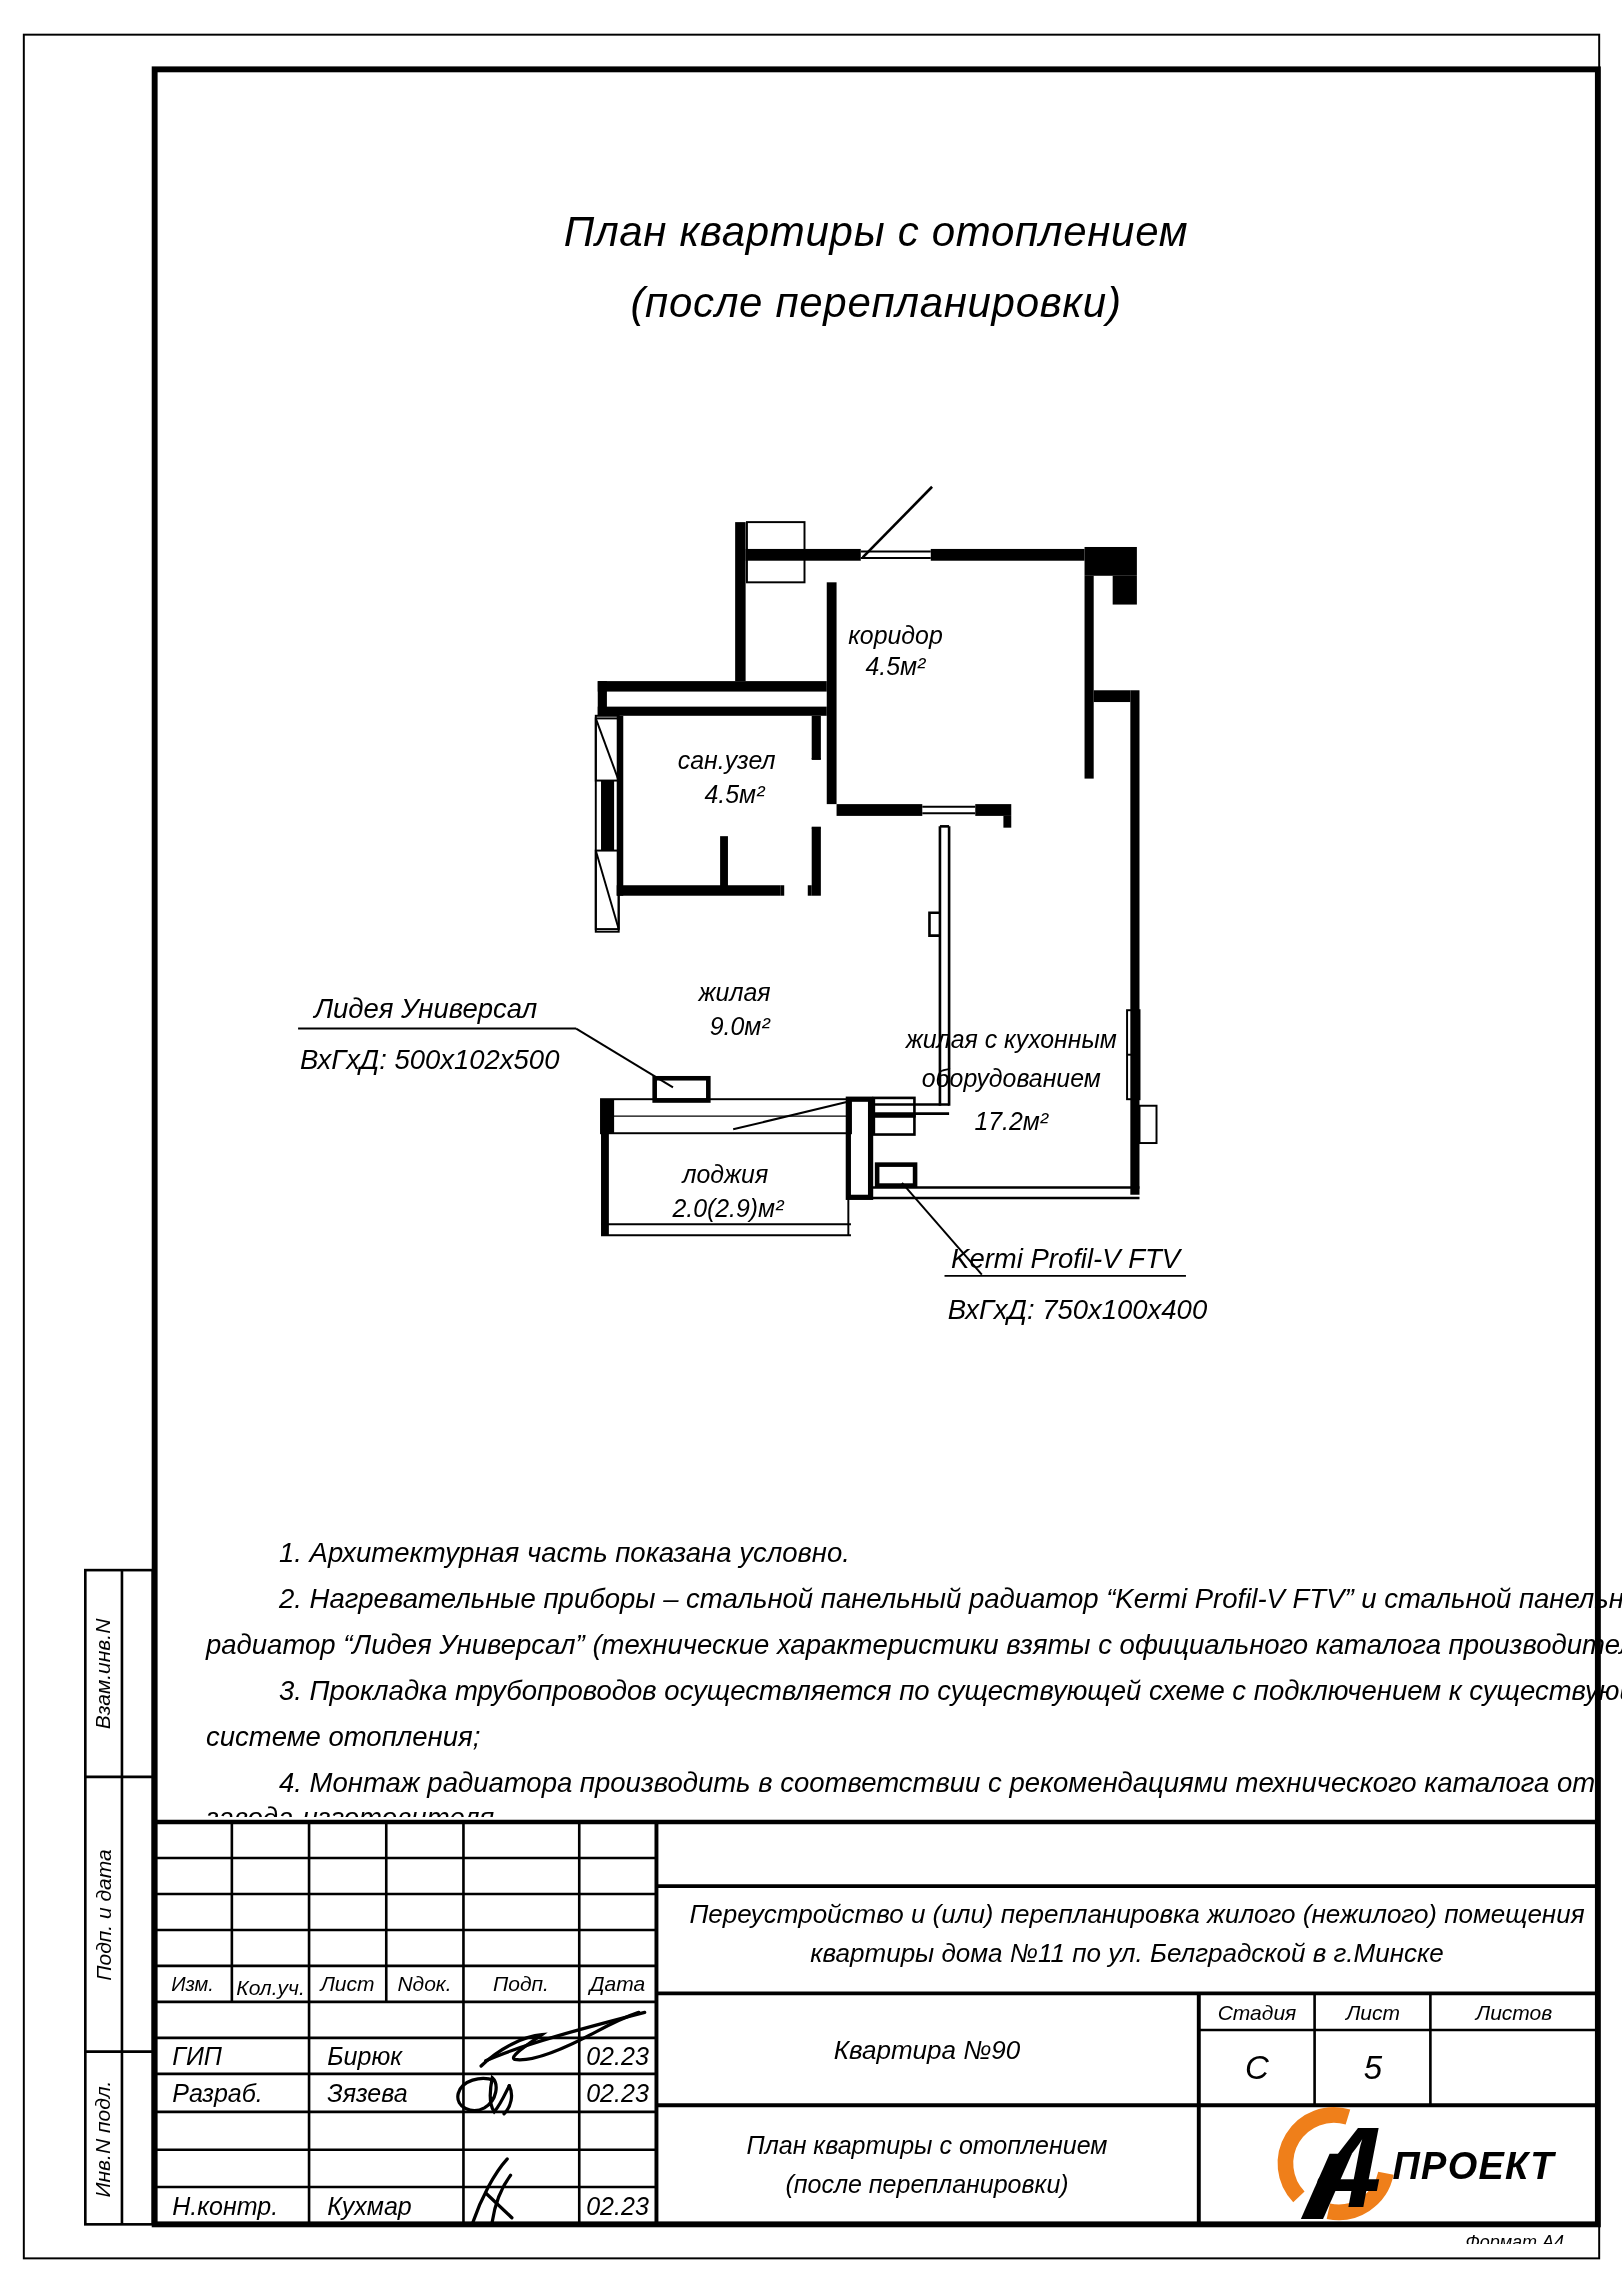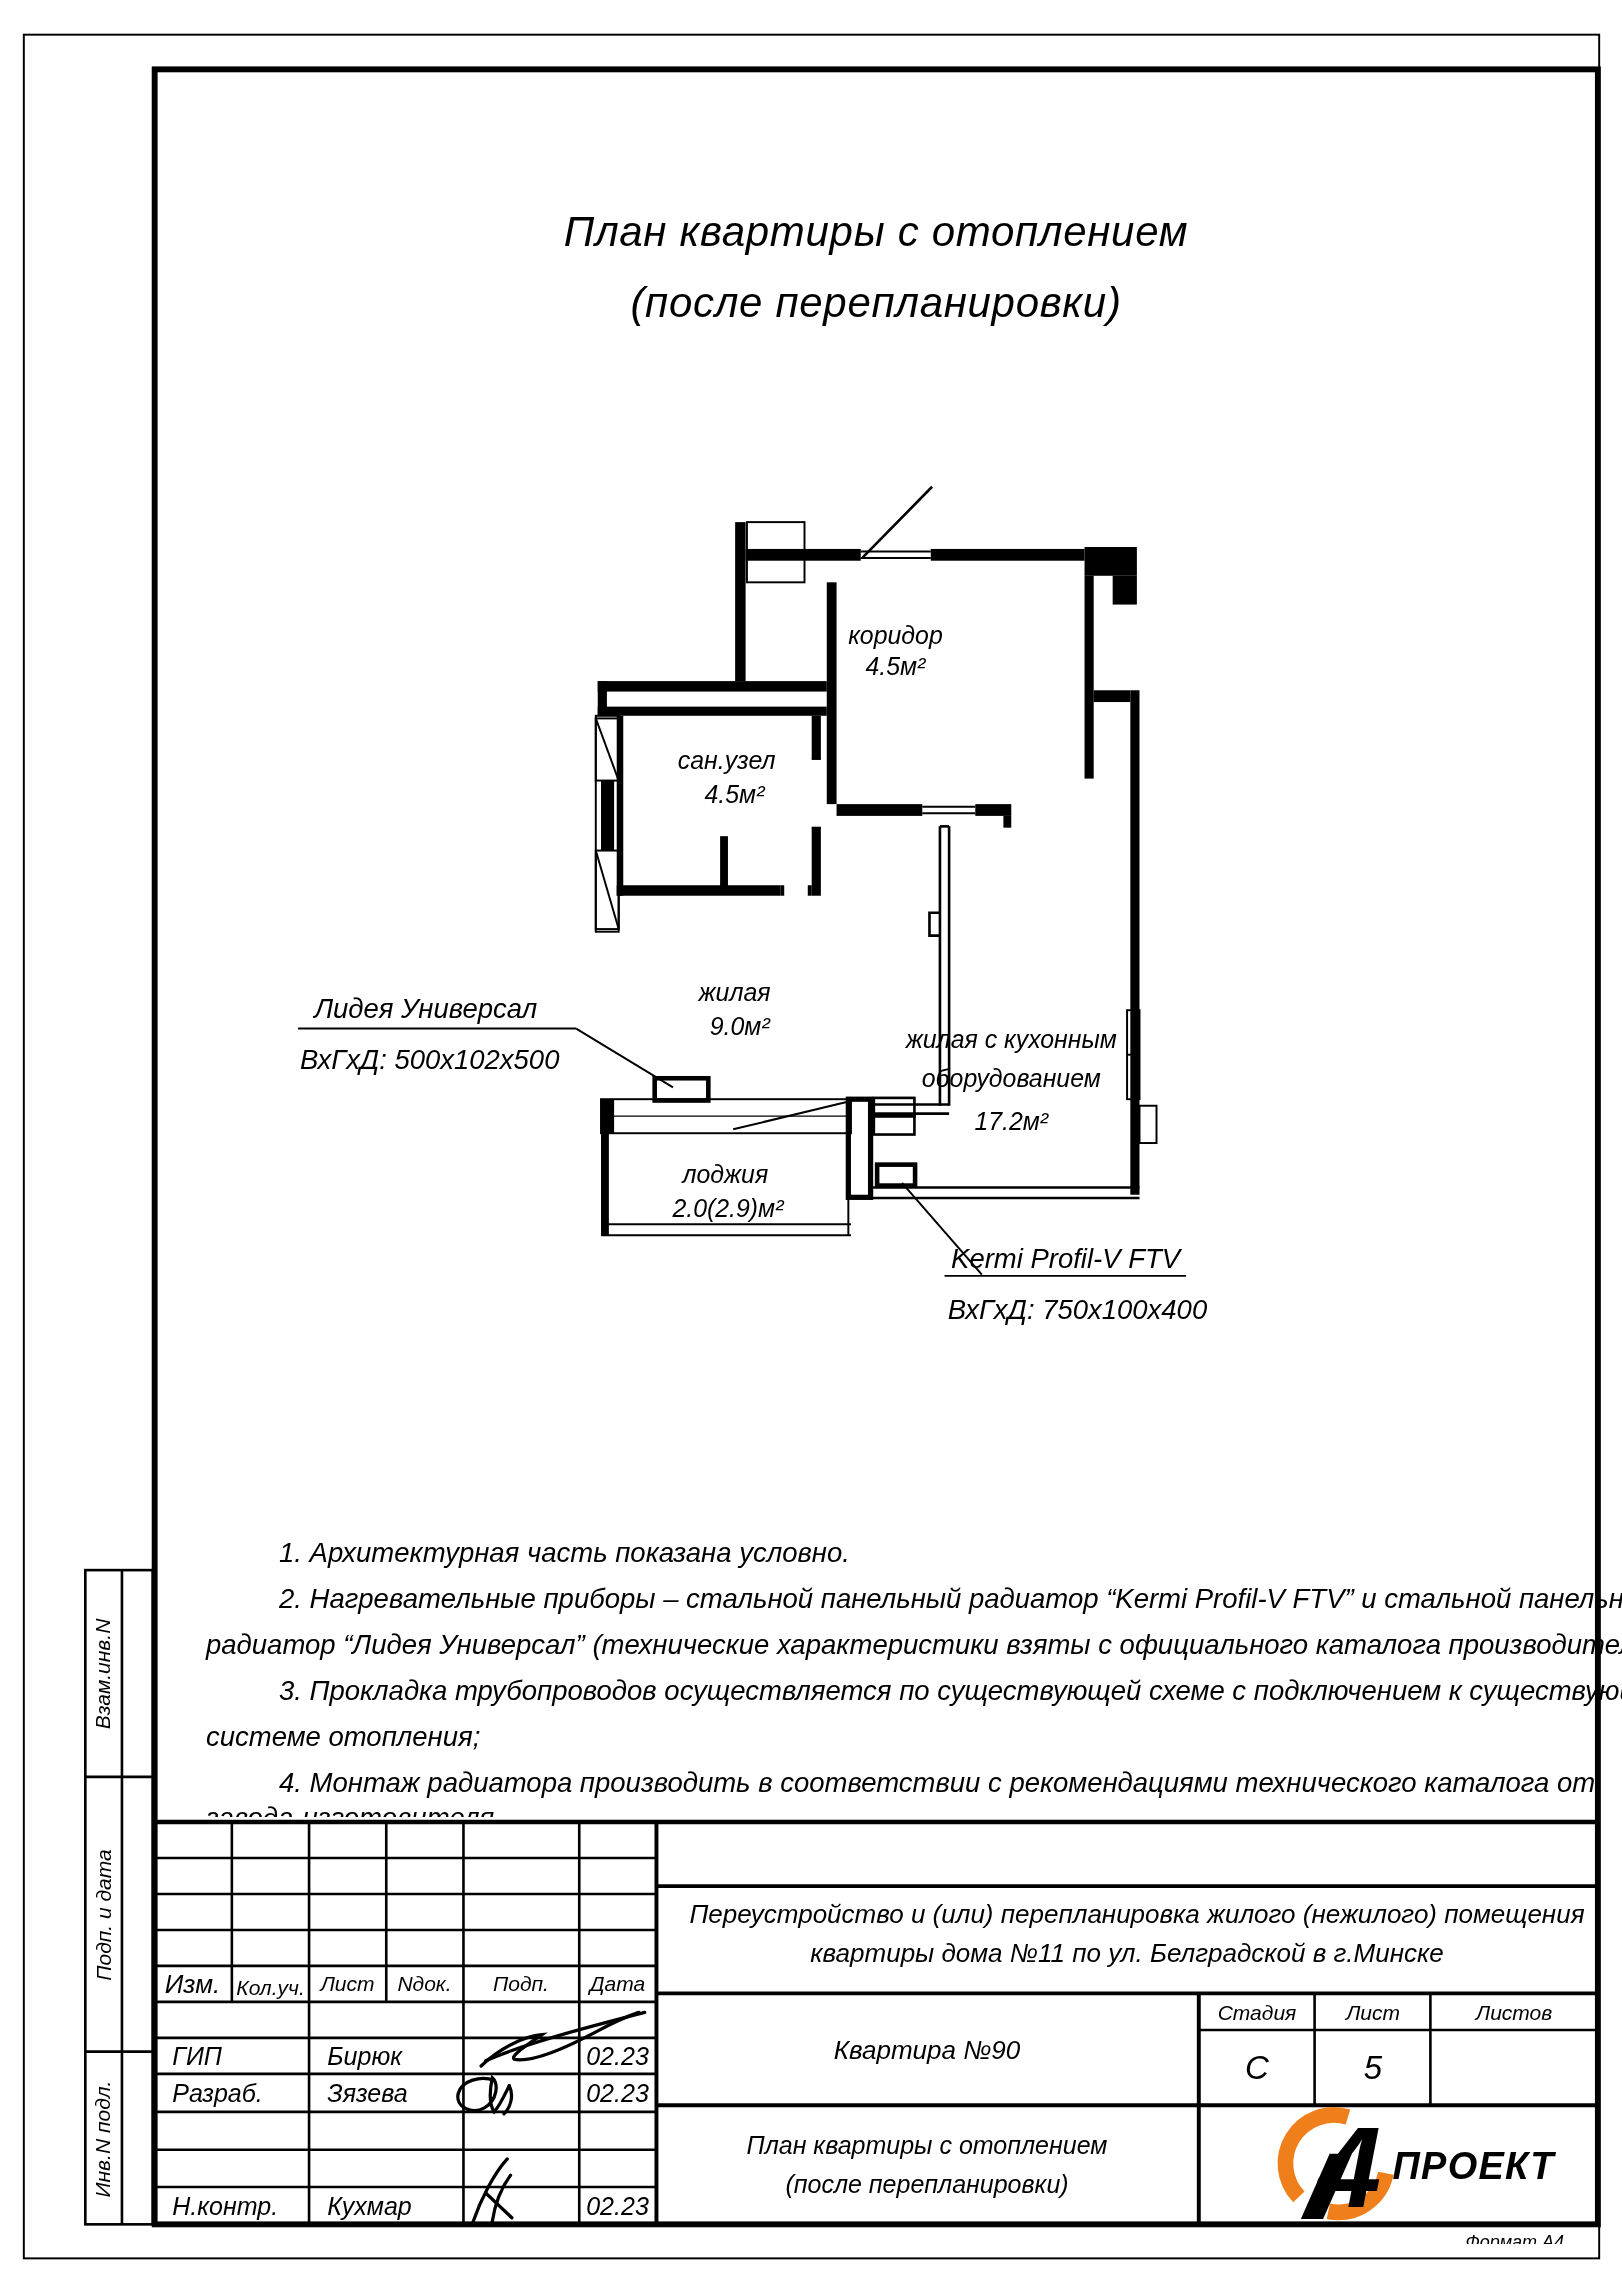--- a/index.html
+++ b/index.html
@@ -206,21 +206,21 @@
   <div class="striplab" style="left:85px;top:1570px;width:37px;height:207px;">
       <span>Взам.инв.N</span>
     </div>
   <div class="striplab" style="left:85px;top:1777px;width:37px;height:275px;">
       <span>Подп. и дата</span>
     </div>
   <div class="striplab" style="left:85px;top:2052px;width:37px;height:173px;">
       <span>Инв.N подл.</span>
     </div>
 
-  <div class="cell" style="left:154px;top:1966px;width:77px;height:36px;font-size:26px;">Изм.</div>
+  <div class="cell" style="left:154px;top:1966px;width:77px;height:36px;font-size:20px;">Изм.</div>
   <div class="cell" style="left:232px;top:1966px;width:77px;height:44px;font-size:21px;">Кол.уч.</div>
   <div class="cell" style="left:309px;top:1966px;width:77px;height:36px;font-size:21px;">Лист</div>
   <div class="cell" style="left:386px;top:1966px;width:77px;height:36px;font-size:21px;">Nдок.</div>
   <div class="cell" style="left:463px;top:1966px;width:116px;height:36px;font-size:21px;border-radius:9px;">Подп.</div>
   <div class="cell" style="left:579px;top:1966px;width:77px;height:36px;font-size:21px;">Дата</div>
 
   <div class="cell left" style="left:154px;top:2038px;width:154px;height:36px;font-size:25px;">ГИП</div>
   <div class="cell left" style="left:309px;top:2038px;width:154px;height:36px;font-size:25px;">Бирюк</div>
   <div class="cell" style="left:579px;top:2038px;width:77px;height:36px;font-size:25px;">02.23</div>
 

